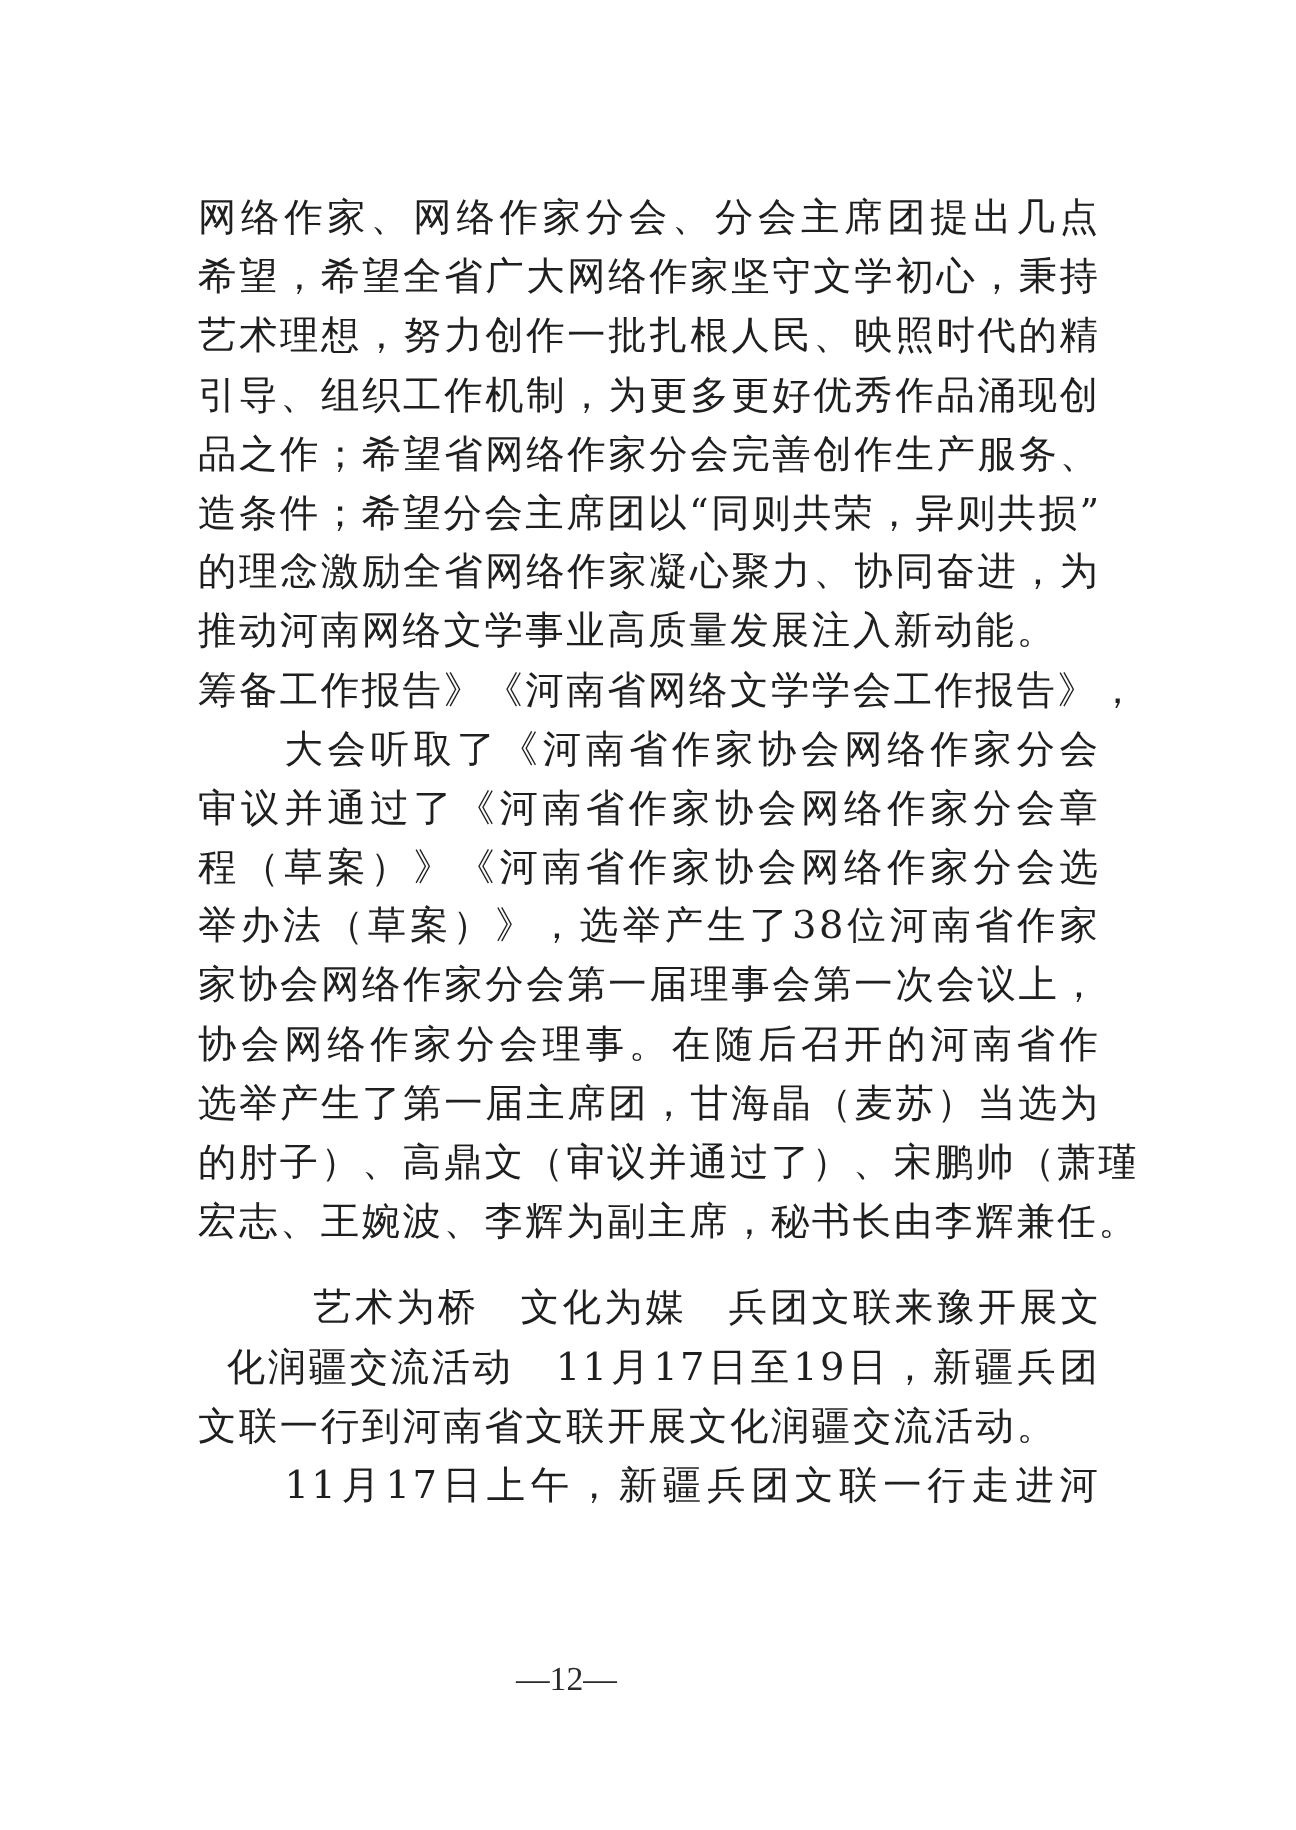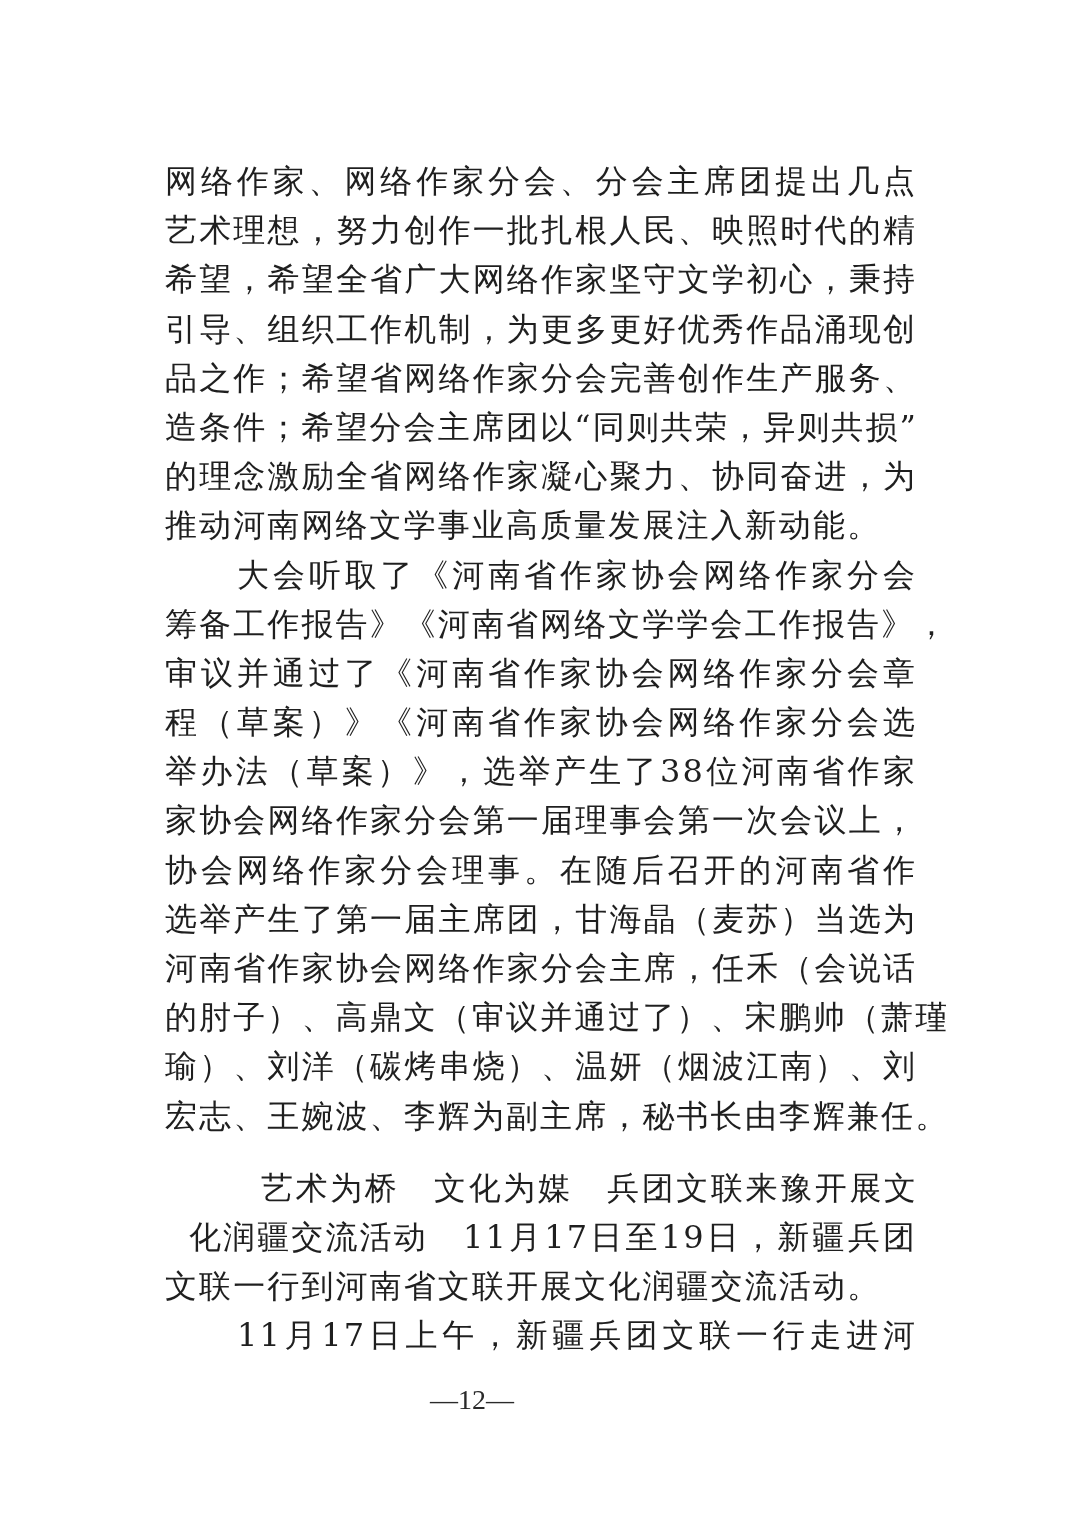--- a/index.html
+++ b/index.html
@@ -57,41 +57,39 @@
       font-family: "Liberation Serif", serif;
     }
   </style>
 </head>
 <body>
 
 <div class="page">
 
   <div>
     <div class="line">网络作家、网络作家分会、分会主席团提出几点</div>
+    <div class="line">希望，希望全省广大网络作家坚守文学初心，秉持</div>
     <div class="line">艺术理想，努力创作一批扎根人民、映照时代的精</div>
-    <div class="line">希望，希望全省广大网络作家坚守文学初心，秉持</div>
     <div class="line">引导、组织工作机制，为更多更好优秀作品涌现创</div>
     <div class="line">品之作；希望省网络作家分会完善创作生产服务、</div>
     <div class="line">造条件；希望分会主席团以“同则共荣，异则共损”</div>
     <div class="line">的理念激励全省网络作家凝心聚力、协同奋进，为</div>
     <div class="line last">推动河南网络文学事业高质量发展注入新动能。</div>
   </div>
 
   <div>
+    <div class="line">筹备工作报告》《河南省网络文学学会工作报告》，</div>
     <div class="line indent">大会听取了《河南省作家协会网络作家分会</div>
-    <div class="line">筹备工作报告》《河南省网络文学学会工作报告》，</div>
     <div class="line">审议并通过了《河南省作家协会网络作家分会章</div>
     <div class="line">程（草案）》《河南省作家协会网络作家分会选</div>
     <div class="line">举办法（草案）》，选举产生了38位河南省作家</div>
     <div class="line">家协会网络作家分会第一届理事会第一次会议上，</div>
     <div class="line">协会网络作家分会理事。在随后召开的河南省作</div>
     <div class="line">选举产生了第一届主席团，甘海晶（麦苏）当选为</div>
-    <div class="line">河南省作家协会网络作家分会主席，任禾（会说话</div>
     <div class="line">的肘子）、高鼎文（审议并通过了）、宋鹏帅（萧瑾</div>
-    <div class="line">瑜）、刘洋（碳烤串烧）、温妍（烟波江南）、刘</div>
     <div class="line last">宏志、王婉波、李辉为副主席，秘书长由李辉兼任。</div>
   </div>
 
   <div class="gap"></div>
 
   <div>
     <div class="line indent bold">艺术为桥　文化为媒　兵团文联来豫开展文</div>
     <div class="line" style="text-align-last:justify;">
       <span class="bold">化润疆交流活动</span><span>　11月17日至19日，新疆兵团</span>
     </div>

